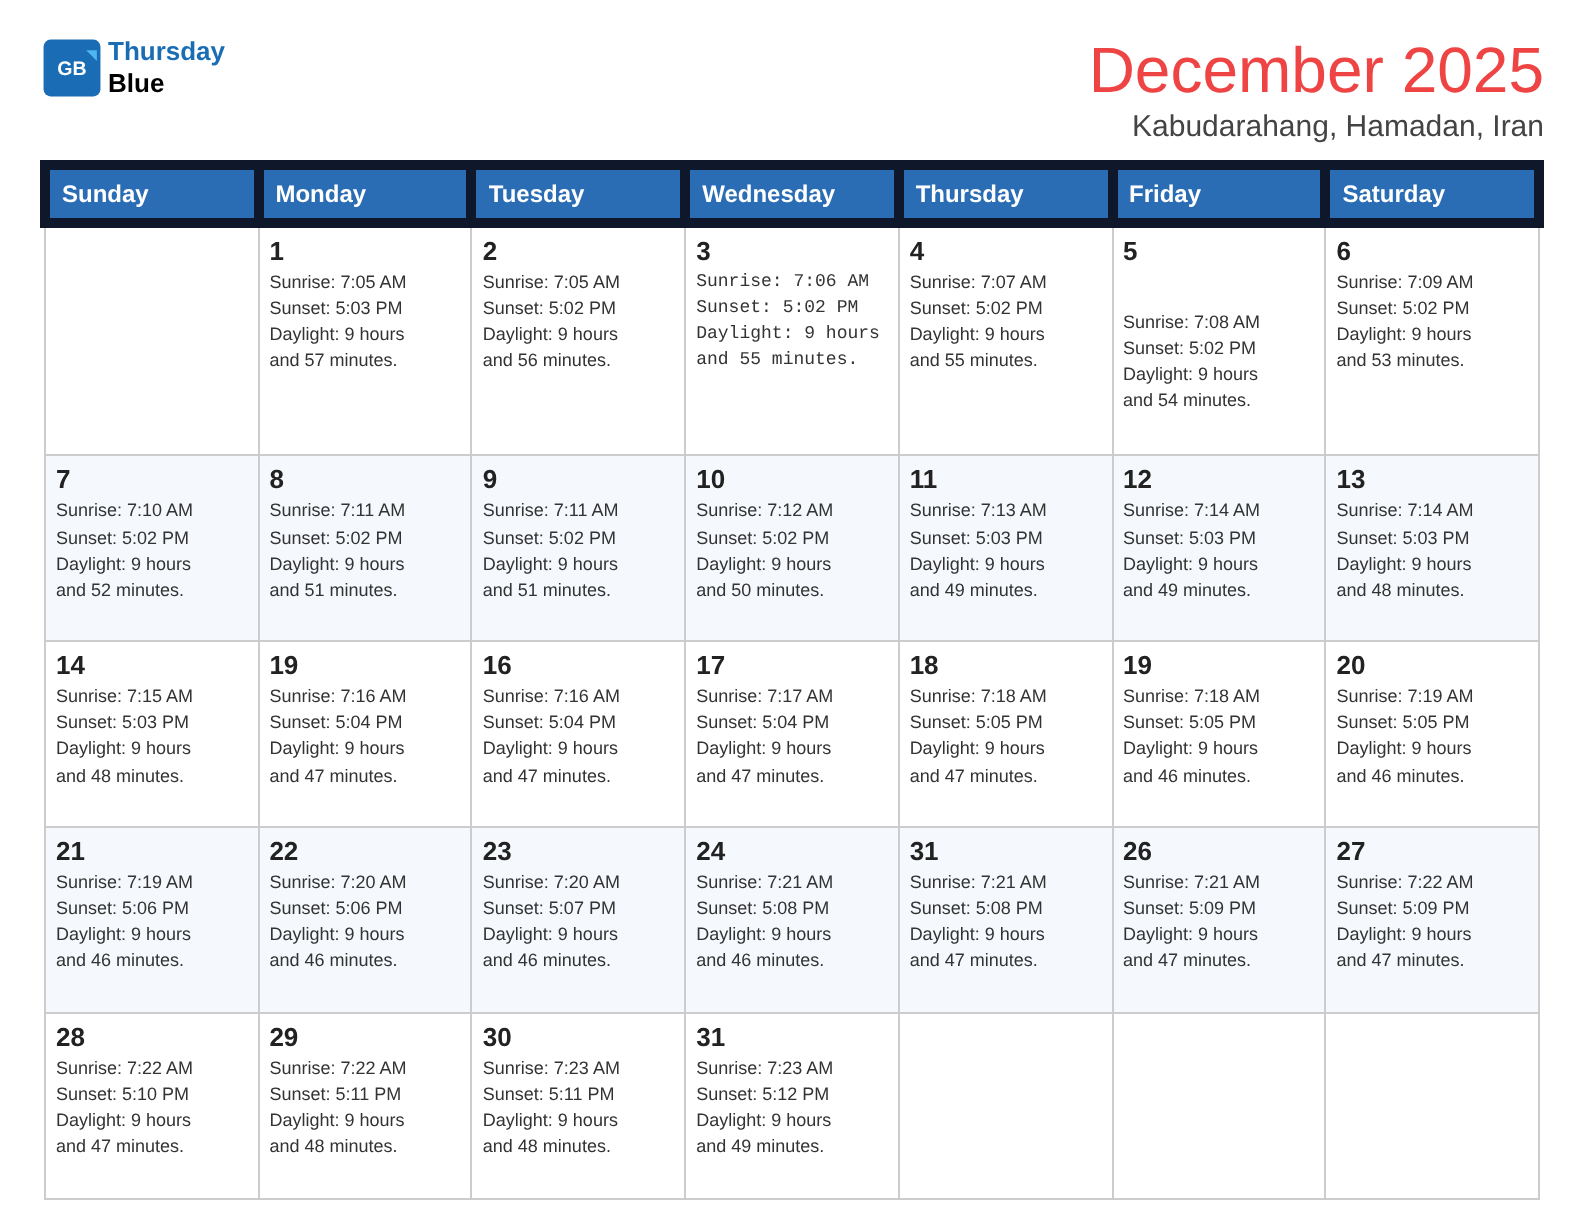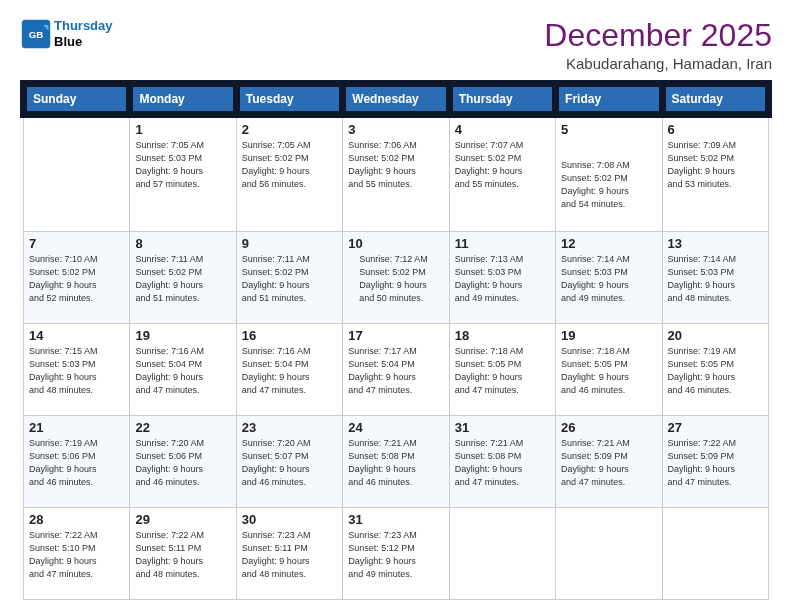--- a/index.html
+++ b/index.html
@@ -40,21 +40,21 @@
     .logo-icon {
       width: 32px;
       height: 32px;
     }
     .title-block {
       text-align: right;
     }
     .main-title {
       font-size: 32px;
       font-weight: 300;
-      color: #701a75;
+      color: #ef4444;
       line-height: 1.1;
     }
     .subtitle {
       font-size: 15px;
       color: #444;
       margin-top: 2px;
     }
     .calendar {
       flex: 1;
       border: 1px solid #ccc;
@@ -62,21 +62,21 @@
       width: 100%;
       table-layout: fixed;
     }
     .calendar th {
       background: #2a6db5;
       color: #fff;
       font-size: 12px;
       font-weight: bold;
       text-align: left;
       padding: 5px 6px;
-      border: 7px solid #0f172a;
+      border: 5px solid #0f172a;
     }
     .calendar td {
       border: 1px solid #ccc;
       vertical-align: top;
       padding: 4px 5px;
       font-size: 9.5px;
       color: #333;
       height: 80px;
     }
     .calendar tr:nth-child(even) td {
@@ -147,21 +147,21 @@
           </td>
           <td>
             <span class="day-num">2</span>
             <div class="day-info" style="white-space: pre-line;">Sunrise: 7:05 AM
 Sunset: 5:02 PM
 Daylight: 9 hours
 and 56 minutes.</div>
           </td>
           <td>
             <span class="day-num">3</span>
-            <div class="day-info" style="white-space: pre-line;">Sunrise: 7:06 AM
+            <div class="day-info" style="white-space: pre-line; font-family: Liberation Mono, monospace;">Sunrise: 7:06 AM
 Sunset: 5:02 PM
 Daylight: 9 hours
 and 55 minutes.</div>
           </td>
           <td>
             <span class="day-num">4</span>
             <div class="day-info" style="white-space: pre-line;">Sunrise: 7:07 AM
 Sunset: 5:02 PM
 Daylight: 9 hours
 and 55 minutes.</div>
@@ -198,21 +198,21 @@
           </td>
           <td>
             <span class="day-num">9</span>
             <div class="day-info" style="white-space: pre-line;">Sunrise: 7:11 AM
 Sunset: 5:02 PM
 Daylight: 9 hours
 and 51 minutes.</div>
           </td>
           <td>
             <span class="day-num">10</span>
-            <div class="day-info" style="white-space: pre-line; margin-left: 11px;">Sunrise: 7:12 AM
+            <div class="day-info" style="white-space: pre-line;">Sunrise: 7:12 AM
 Sunset: 5:02 PM
 Daylight: 9 hours
 and 50 minutes.</div>
           </td>
           <td>
             <span class="day-num">11</span>
             <div class="day-info" style="white-space: pre-line;">Sunrise: 7:13 AM
 Sunset: 5:03 PM
 Daylight: 9 hours
 and 49 minutes.</div>

